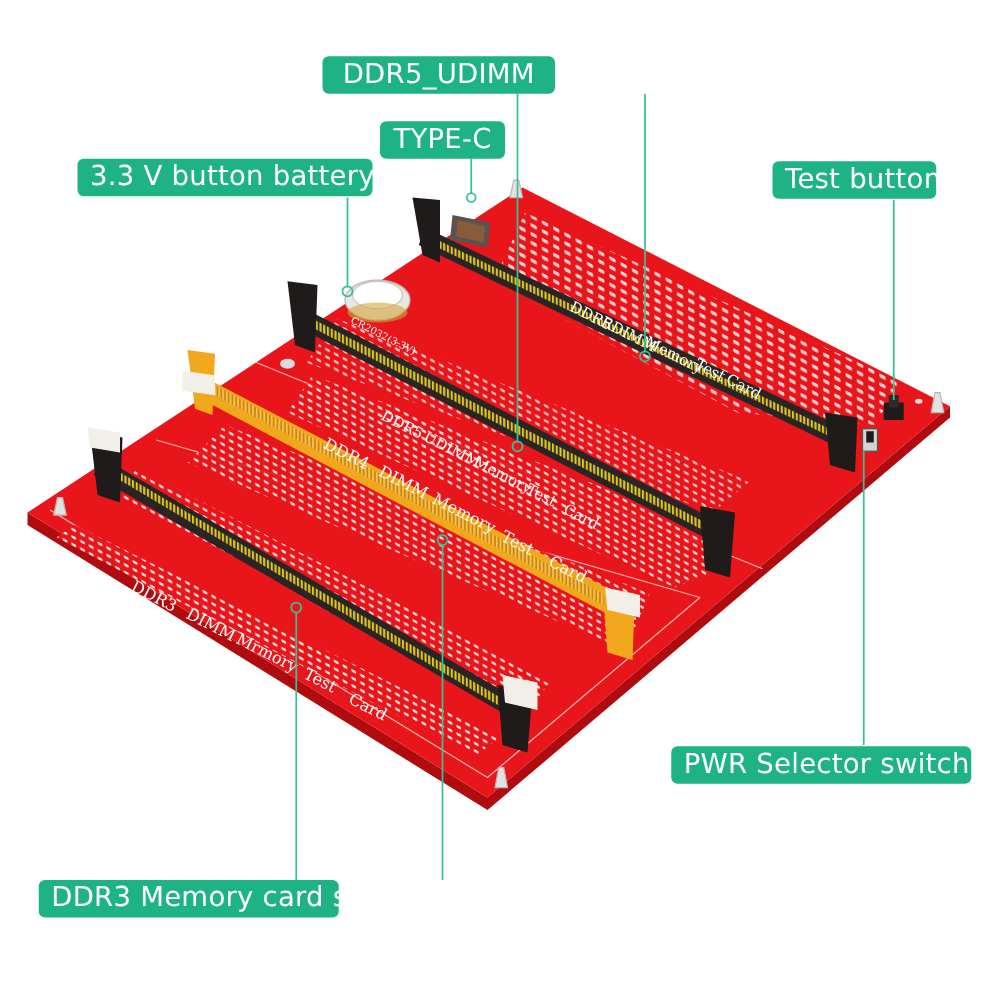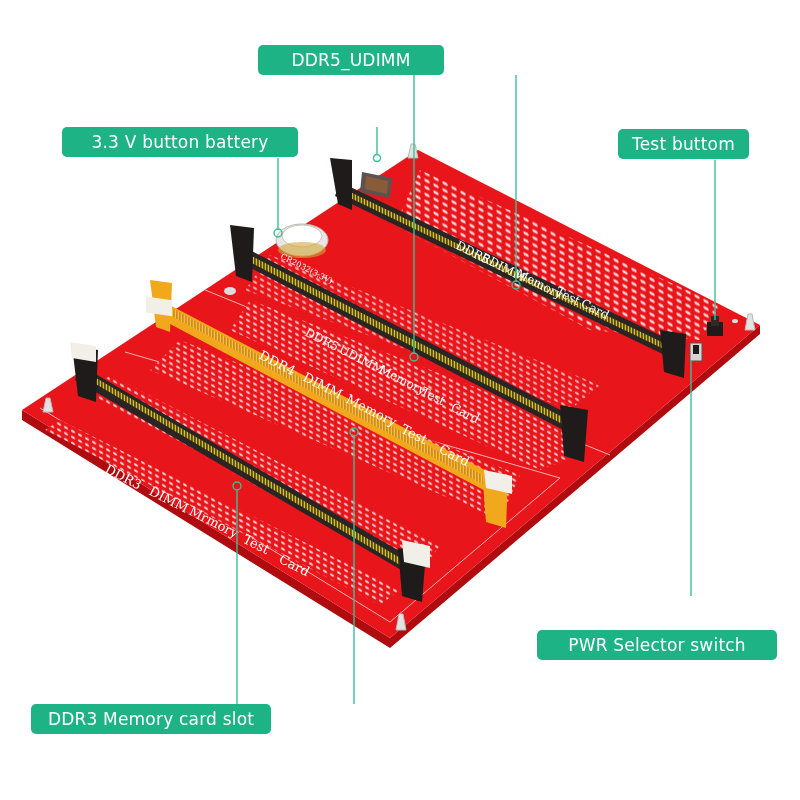--- a/index.html
+++ b/index.html
@@ -1,21 +1,21 @@
 <!DOCTYPE html>
 <html><head>
 <meta charset="utf-8">
 <style>
   html, body { margin: 0; padding: 0; background: #ffffff; }
   body { width: 800px; height: 800px; position: relative; overflow: hidden;
          font-family: "DejaVu Sans", "Liberation Sans", sans-serif; }
   #stage { position: absolute; left: 0; top: 0; width: 800px; height: 800px; }
   .label {
     position: absolute; background: #1db385; color: #ffffff;
-    border-radius: 5px; font-size: 17px; line-height: 30px; height: 30px;
+    border-radius: 5px; font-size: 22px; line-height: 30px; height: 30px;
     padding: 0 10px; white-space: nowrap; box-sizing: border-box;
     letter-spacing: 0.2px; text-align: center;
   }
   svg text { font-family: "DejaVu Serif", "Liberation Serif", serif; }
 </style>
 </head>
 <body>
 
 <div id="stage">
 
@@ -169,17 +169,18 @@
 
       <line x1="237" y1="490" x2="237" y2="704"></line>
       <circle cx="237" cy="486" r="4"></circle>
 
       <line x1="354" y1="436" x2="354" y2="704"></line>
       <circle cx="354" cy="432" r="4"></circle>
     </g>
   </svg>
 
   <div class="label" style="left:258px;top:45px;width:186px;">DDR5_UDIMM</div>
+  <div class="label" style="left:304px;top:97px;width:100px;">TYPE-C</div>
   <div class="label" style="left:62px;top:127px;width:236px;">3.3 V button battery</div>
   <div class="label" style="left:618px;top:129px;width:131px;">Test buttom</div>
-  <div class="label" style="left:537px;top:630px;width:240px;text-align:center;">PWR Selector switch</div>
+  <div class="label" style="left:537px;top:597px;width:240px;text-align:center;">PWR Selector switch</div>
   <div class="label" style="left:31px;top:704px;width:240px;">DDR3 Memory card slot</div>
 </div>
 
 </body></html>

